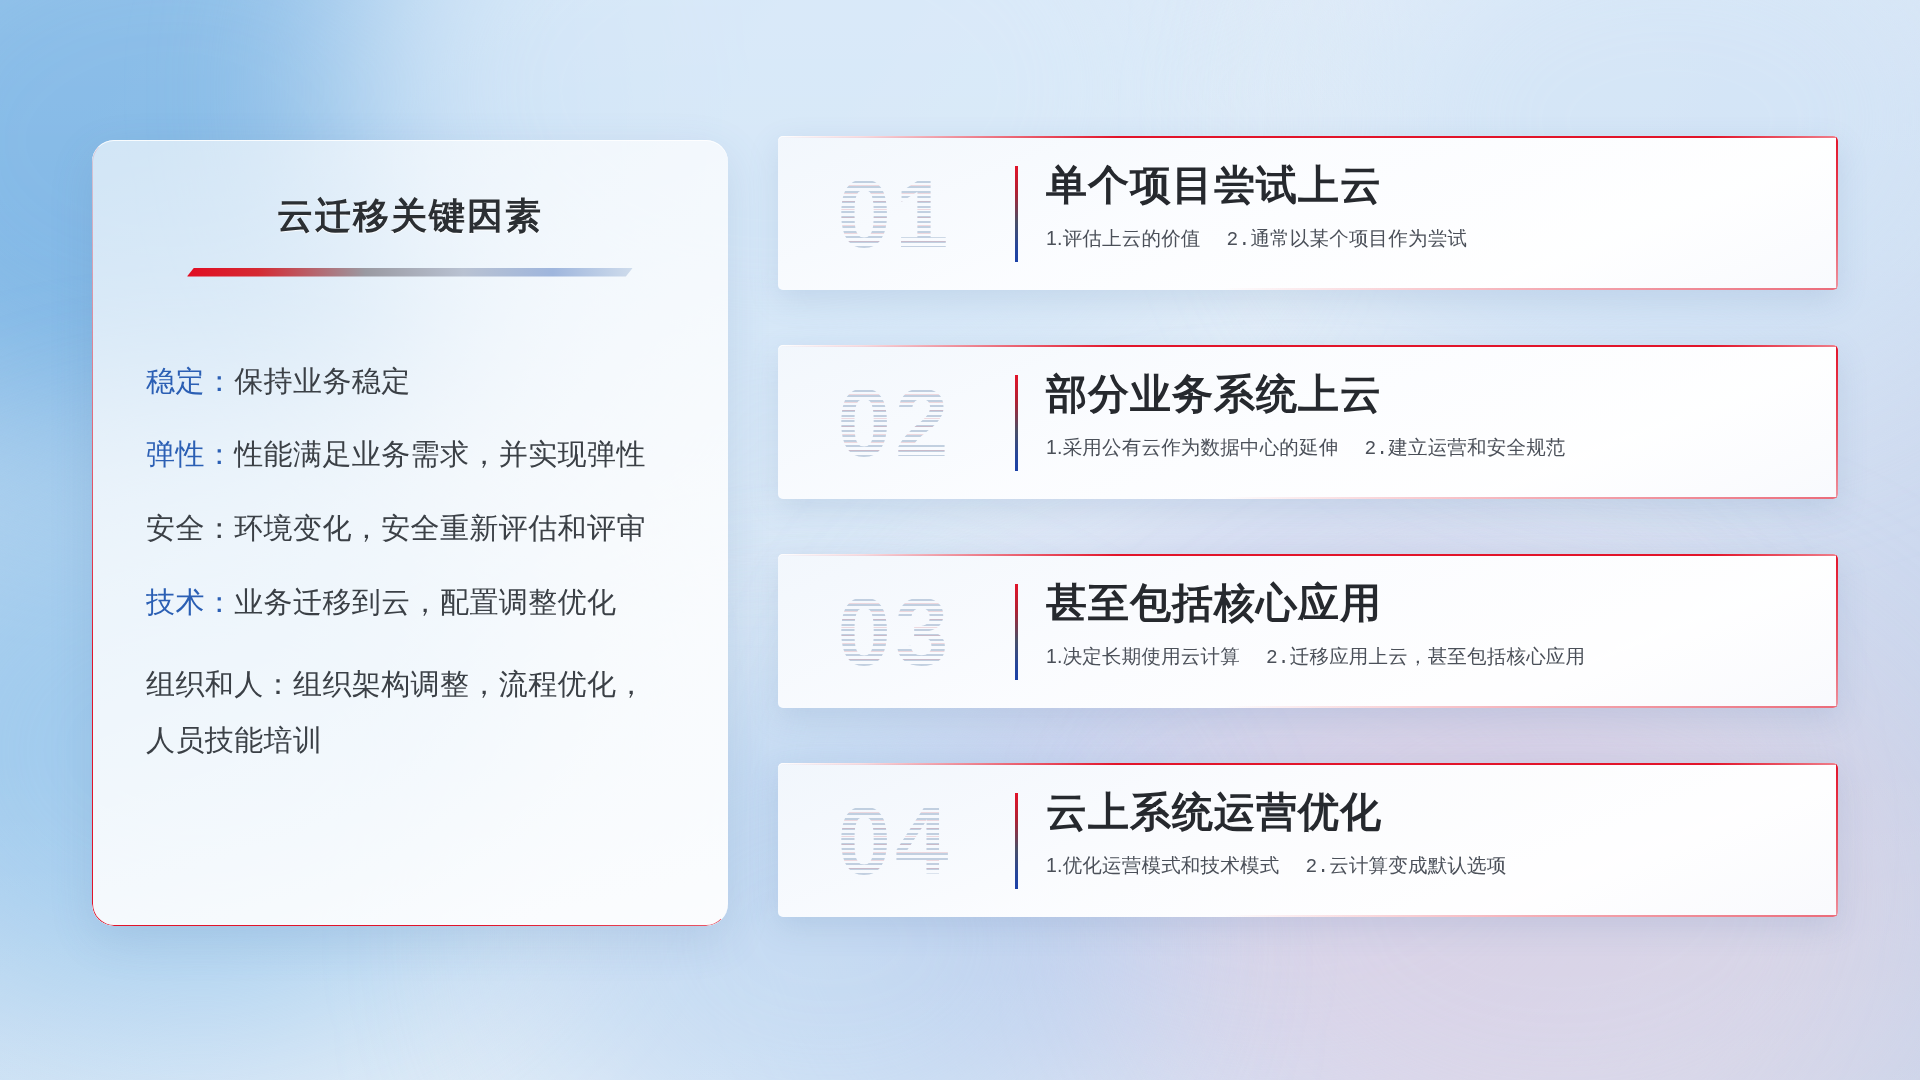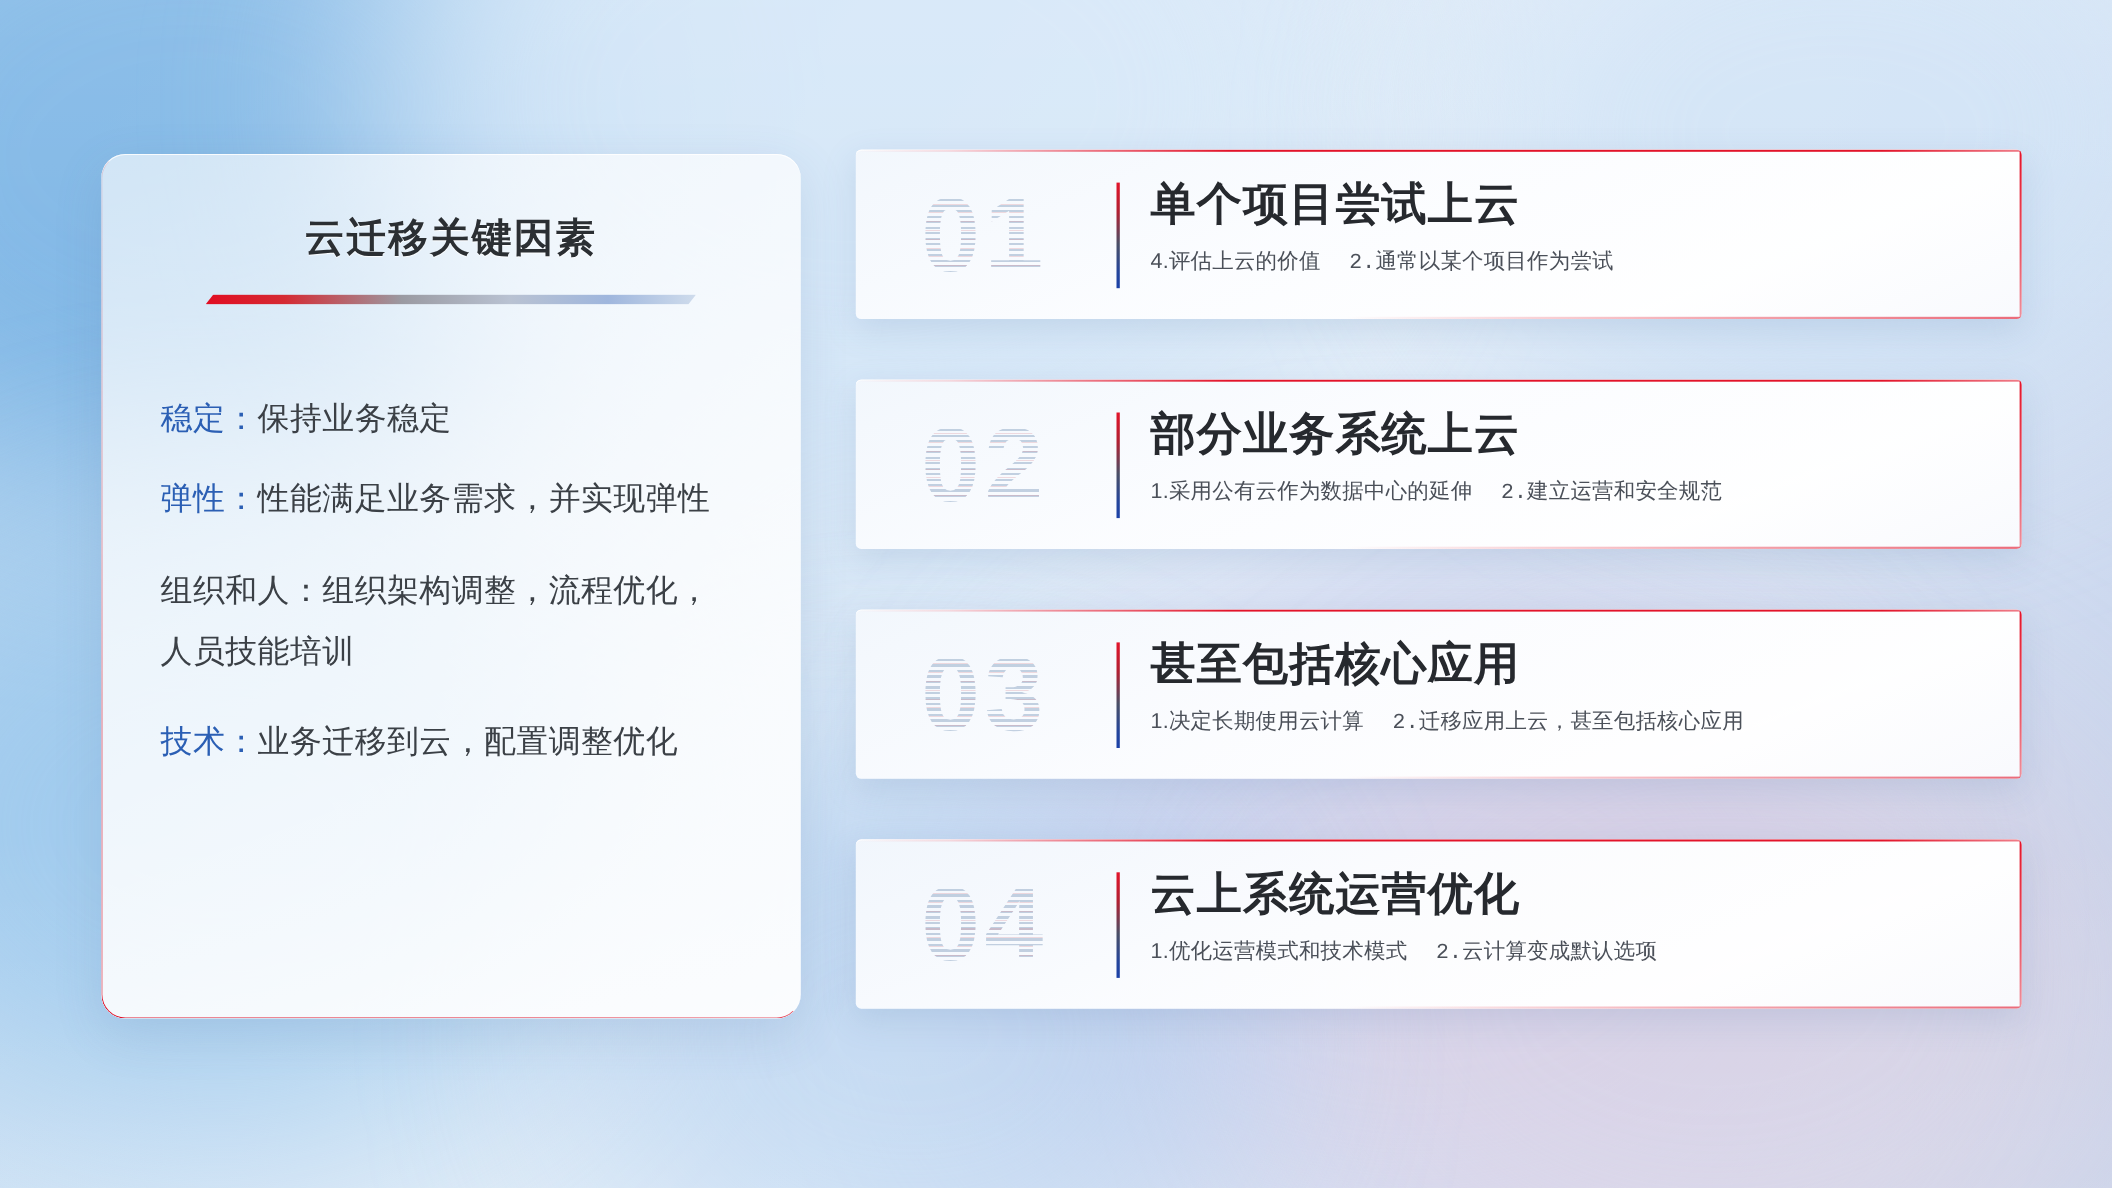--- a/index.html
+++ b/index.html
@@ -140,44 +140,47 @@
     <div class="factor-list">
 
       <div class="factor-row">
         <span class="f-label">稳定：</span><span class="f-body">保持业务稳定</span>
       </div>
 
       <div class="factor-row">
         <span class="f-label">弹性：</span><span class="f-body">性能满足业务需求，并实现弹性</span>
       </div>
 
+      <div class="factor-row">
+        <span class="f-label dark">安全：</span><span class="f-body">环境变化，安全重新评估和评审</span>
+      </div>
+
+      <div class="factor-row">
+        <span class="f-label">技术：</span><span class="f-body">业务迁移到云，配置调整优化</span>
+      </div>
 
       <div class="factor-row wrap">
         <span class="f-label dark">组织和人：</span><span class="f-body">组织架构调整，流程优化，人员技能培训</span>
       </div>
 
-      <div class="factor-row">
-        <span class="f-label">技术：</span><span class="f-body">业务迁移到云，配置调整优化</span>
-      </div>
-
     </div>
   </div>
 </section>
 
 <section class="cards">
 
   <article class="card">
     <div class="card-right-edge"></div>
     <div class="ghost-num">01</div>
     <div class="ghost-num tint">01</div>
     <div class="card-divider"></div>
     <div class="card-text">
       <h2 class="card-title">单个项目尝试上云</h2>
       <div class="card-sub">
-        <span>4.评估上云的价值</span><span class="pt2">2.通常以某个项目作为尝试</span>
+        <span>1.评估上云的价值</span><span class="pt2">2.通常以某个项目作为尝试</span>
       </div>
     </div>
   </article>
 
   <article class="card">
     <div class="card-right-edge"></div>
     <div class="ghost-num">02</div>
     <div class="ghost-num tint">02</div>
     <div class="card-divider"></div>
     <div class="card-text">

